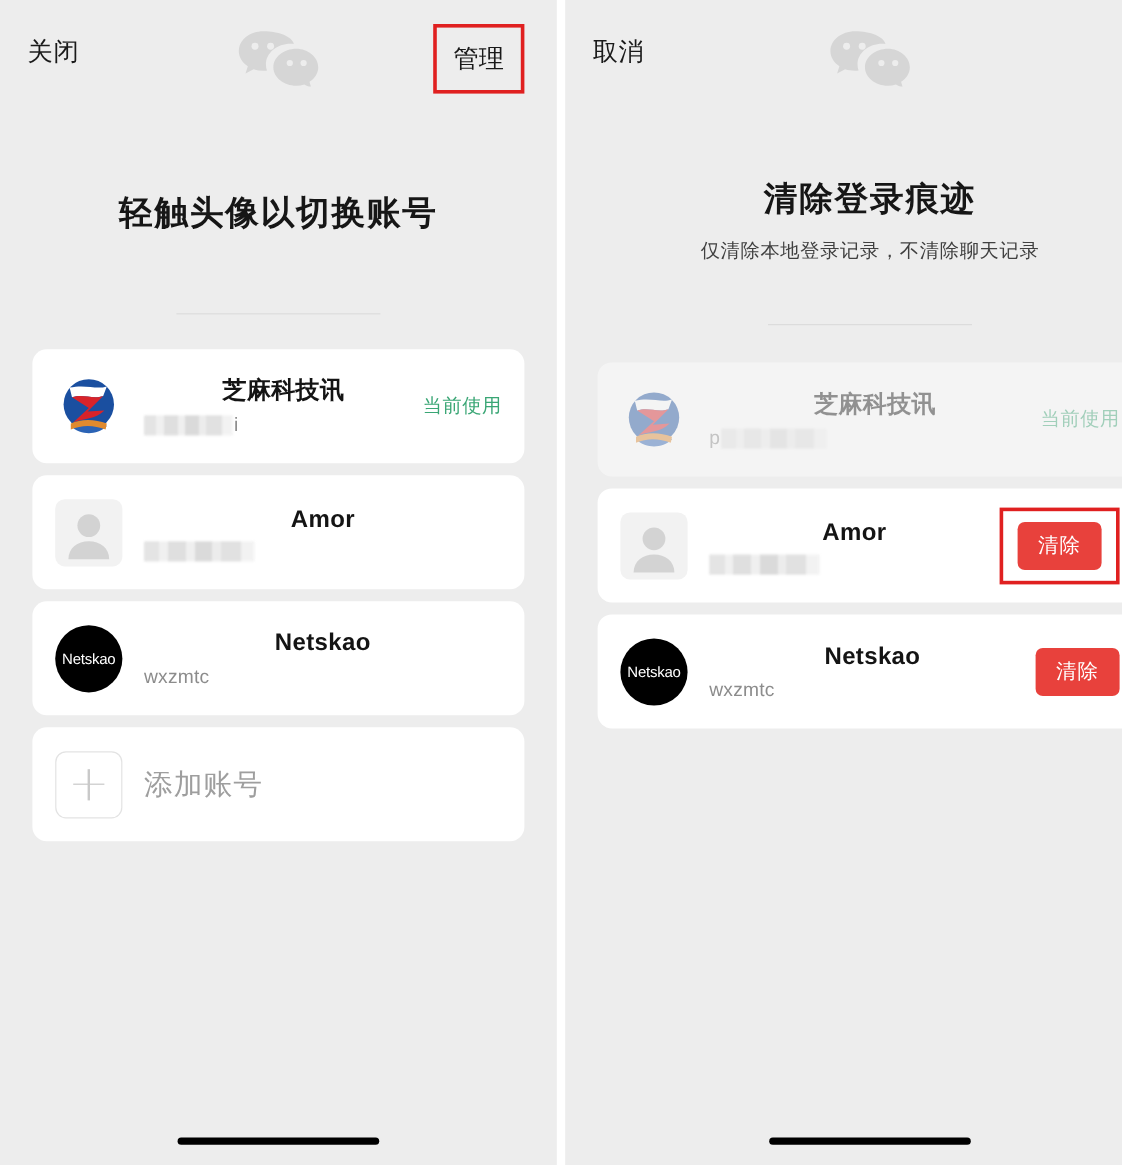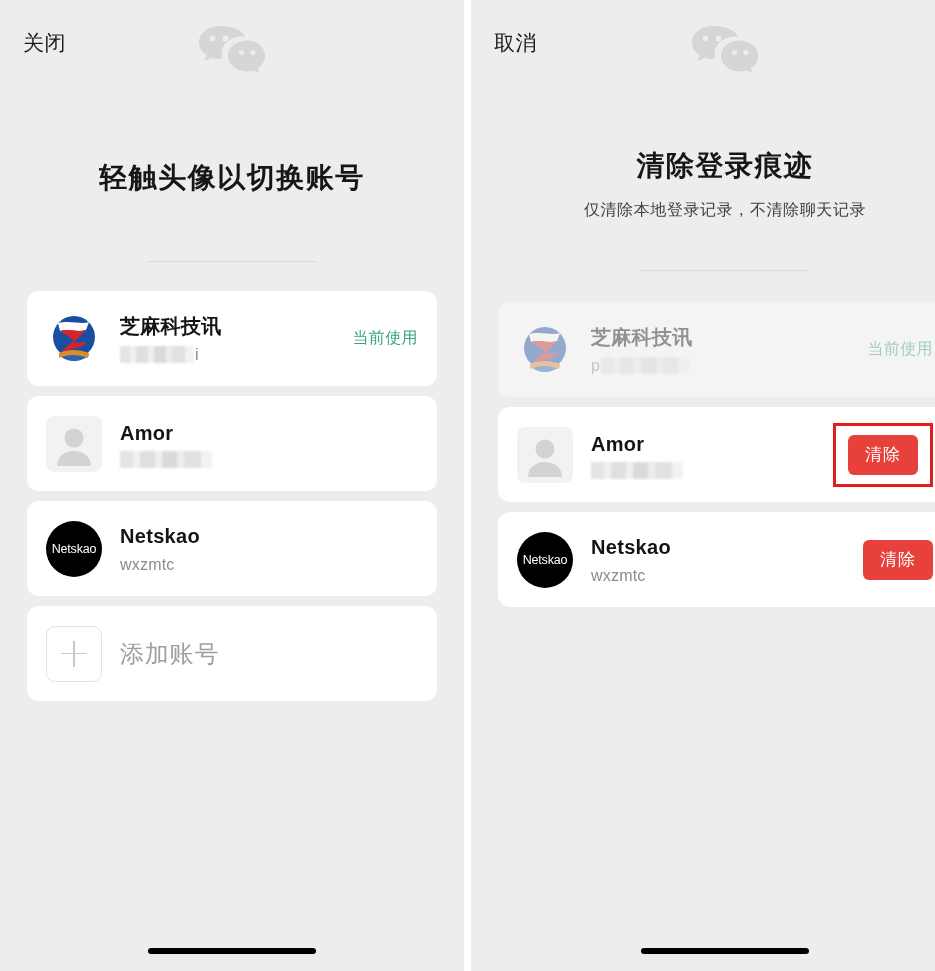--- a/index.html
+++ b/index.html
@@ -152,20 +152,21 @@
     flex-direction: column;
     justify-content: center;
     gap: 5px;
   }
   .acct-name {
     font-size: 20px;
     font-weight: bold;
     color: #141414;
     line-height: 26px;
     letter-spacing: .3px;
+    text-align: center;
   }
   .acct-sub {
     font-size: 16px;
     color: #8c8c8c;
     line-height: 21px;
     letter-spacing: .2px;
     display: flex;
     align-items: center;
     gap: 1px;
   }
@@ -269,20 +270,21 @@
           </g>
           <g fill="#ededed">
             <circle cx="16.5" cy="14.5" r="2.9"></circle>
             <circle cx="29.5" cy="14.5" r="2.9"></circle>
             <circle cx="45.5" cy="28.5" r="2.6"></circle>
             <circle cx="57" cy="28.5" r="2.6"></circle>
           </g>
         </svg>
       </span>
 
+      <div class="topbar-right highlight-box">管理</div>
     </div>
 
     <div class="heading-wrap">
       <div class="page-title">轻触头像以切换账号</div>
       <div class="divider-slot-left">
         <div class="divider-line"></div>
       </div>
     </div>
 
     <div class="card-list">

